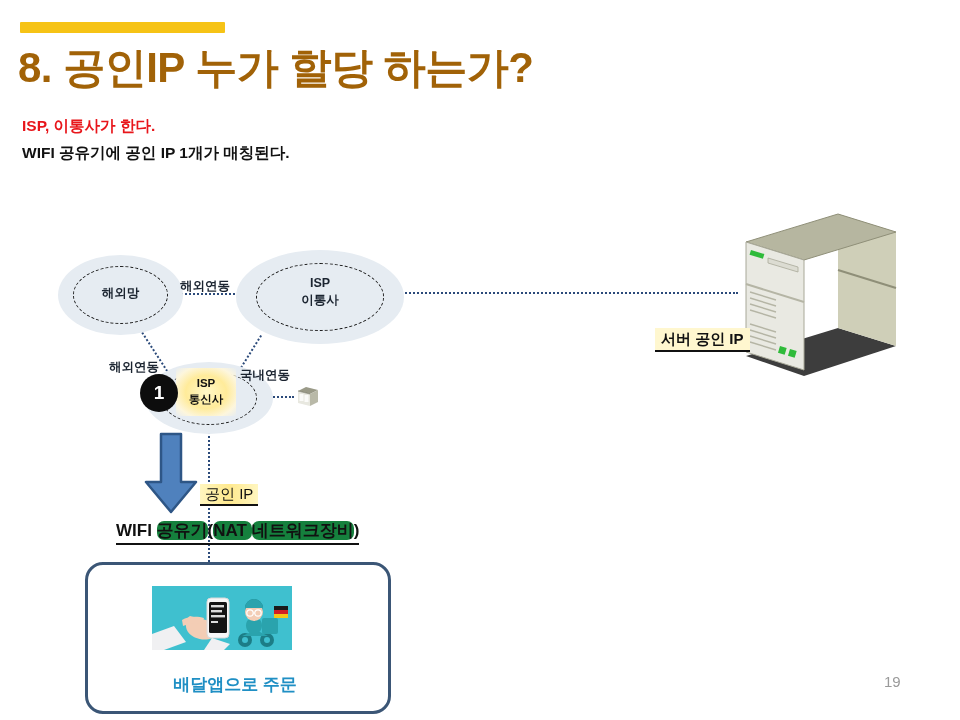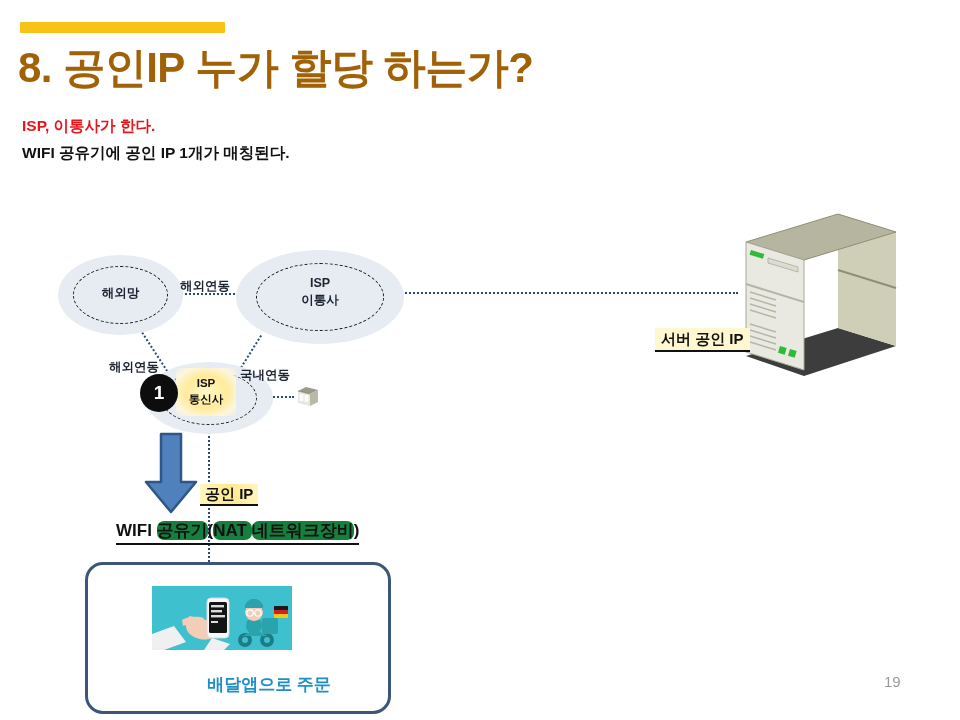--- a/index.html
+++ b/index.html
@@ -115,21 +115,21 @@
   }
 
   
   .arrow-down{position:absolute;left:142px;top:432px;width:58px;height:84px;}
 
   
   .pub-ip{
     position:absolute;left:200px;top:484px;
     padding:1px 5px 0 5px;
     background:linear-gradient(90deg,#fff6c0 0%, #ffe98e 50%, #fff6c0 100%);
-    font-size:15px;font-weight:bold;color:#111111;
+    font-size:15px;font-weight:normal;color:#111111;
     border-bottom:2px solid #111111;white-space:nowrap;z-index:4;
   }
   .wifi-line{
     position:absolute;left:116px;top:519px;
     font-size:17px;font-weight:bold;color:#111111;
     white-space:nowrap;z-index:4;border-bottom:2.2px solid #111111;
     padding-bottom:1px;
   }
   .hl{background:#15803d;border-radius:7px;}
 
@@ -137,21 +137,21 @@
   .order-box{
     position:absolute;left:85px;top:562px;width:300px;height:146px;
     border:3px solid #3b5676;border-radius:18px;background:#ffffff;
   }
   .order-img{
     position:absolute;left:152px;top:586px;width:140px;height:64px;
     overflow:hidden;background:#3fc0cf;
   }
   .order-text{
     position:absolute;left:85px;top:673px;width:300px;text-align:center;
-    font-size:17px;font-weight:bold;color:#1f8fc4;margin-left:34px;
+    font-size:17px;font-weight:bold;color:#1f8fc4;
   }
 
   .page-no{
     position:absolute;left:884px;top:673px;
     font-size:15px;color:#9a9a9a;
   }
 </style>
 </head>
 <body>
 

